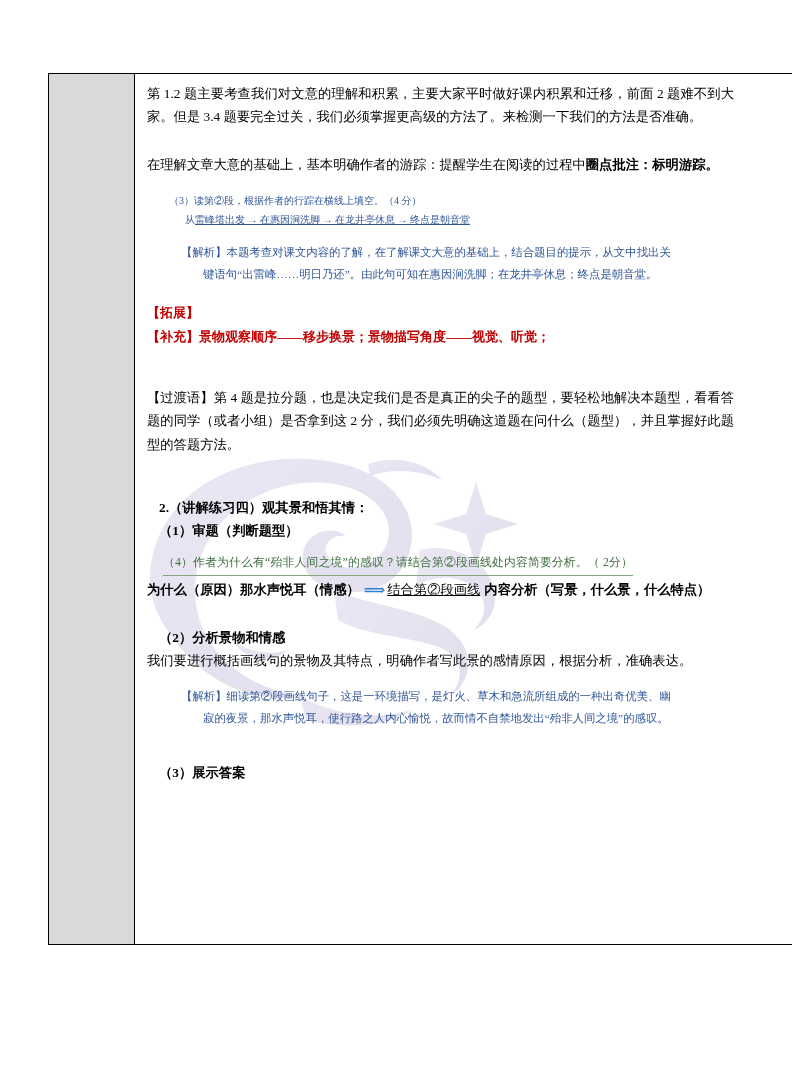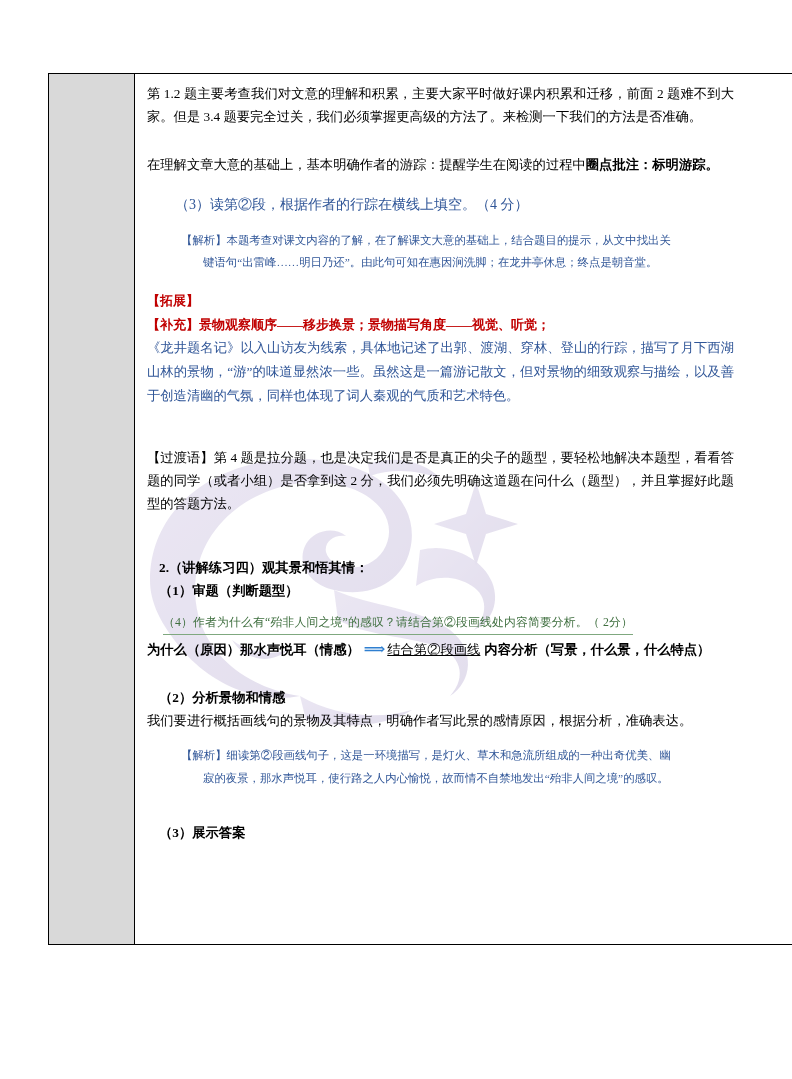--- a/index.html
+++ b/index.html
@@ -68,24 +68,24 @@
   }
   .gap-sm { height: 10px; }
   .gap-md { height: 16px; }
   .gap-lg { height: 22px; }
 
   .bold { font-weight: bold; }
   .red-b { color: #c00000; font-weight: bold; }
 
   
   .exam-block {
-    font-size: 14px;
+    font-size: 10px;
     color: #2f5597;
     line-height: 1.85;
-    margin-left: 28px;
+    margin-left: 22px;
   }
   .exam-line {
     margin-bottom: 1px;
     white-space: nowrap;
   }
   .exam-sub {
     margin-left: 16px;
   }
   .u { text-decoration: underline; }
 
@@ -173,34 +173,36 @@
 
 
       <p>
         <span>在理解文章大意的基础上，基本明确作者的游踪：提醒学生在阅读的过程中</span><span class="bold">圈点批注：标明游踪。</span>
       </p>
 
       <div class="gap-md"></div>
 
       <div class="exam-block">
         <div class="exam-line">（3）读第②段，根据作者的行踪在横线上填空。（4 分）</div>
+        <div class="exam-line exam-sub">
+          <span>从</span><span class="u">雷峰塔出发 → 在惠因涧洗脚 → 在龙井亭休息 → 终点是朝音堂</span>
+        </div>
       </div>
 
       <div class="gap-sm"></div>
 
       <div class="analysis">
         <div>【解析】本题考查对课文内容的了解，在了解课文大意的基础上，结合题目的提示，从文中找出关</div>
         <div class="analysis-2">键语句“出雷峰……明日乃还”。由此句可知在惠因涧洗脚；在龙井亭休息；终点是朝音堂。</div>
       </div>
 
       <div class="gap-md"></div>
 
       <p class="supp">【拓展】</p>
       <p class="supp">【补充】景物观察顺序——移步换景；景物描写角度——视觉、听觉；</p>
-      <p class="ext-body">《龙井题名记》以入山访友为线索，具体地记述了出郭、渡湖、穿林、登山的行踪，描写了月下西湖山林的景物，“游”的味道显然浓一些。虽然这是一篇游记散文，但对景物的细致观察与描绘，以及善于创造清幽的气氛，同样也体现了词人秦观的气质和艺术特色。</p>
 
       <div class="gap-lg"></div>
       <div class="gap-md"></div>
 
       <p class="para">【过渡语】第 4 题是拉分题，也是决定我们是否是真正的尖子的题型，要轻松地解决本题型，看看答题的同学（或者小组）是否拿到这 2 分，我们必须先明确这道题在问什么（题型），并且掌握好此题型的答题方法。</p>
 
       <div class="gap-lg"></div>
       <div class="gap-md"></div>
 
       <p class="bold small-indent">2.（讲解练习四）观其景和悟其情：</p>

